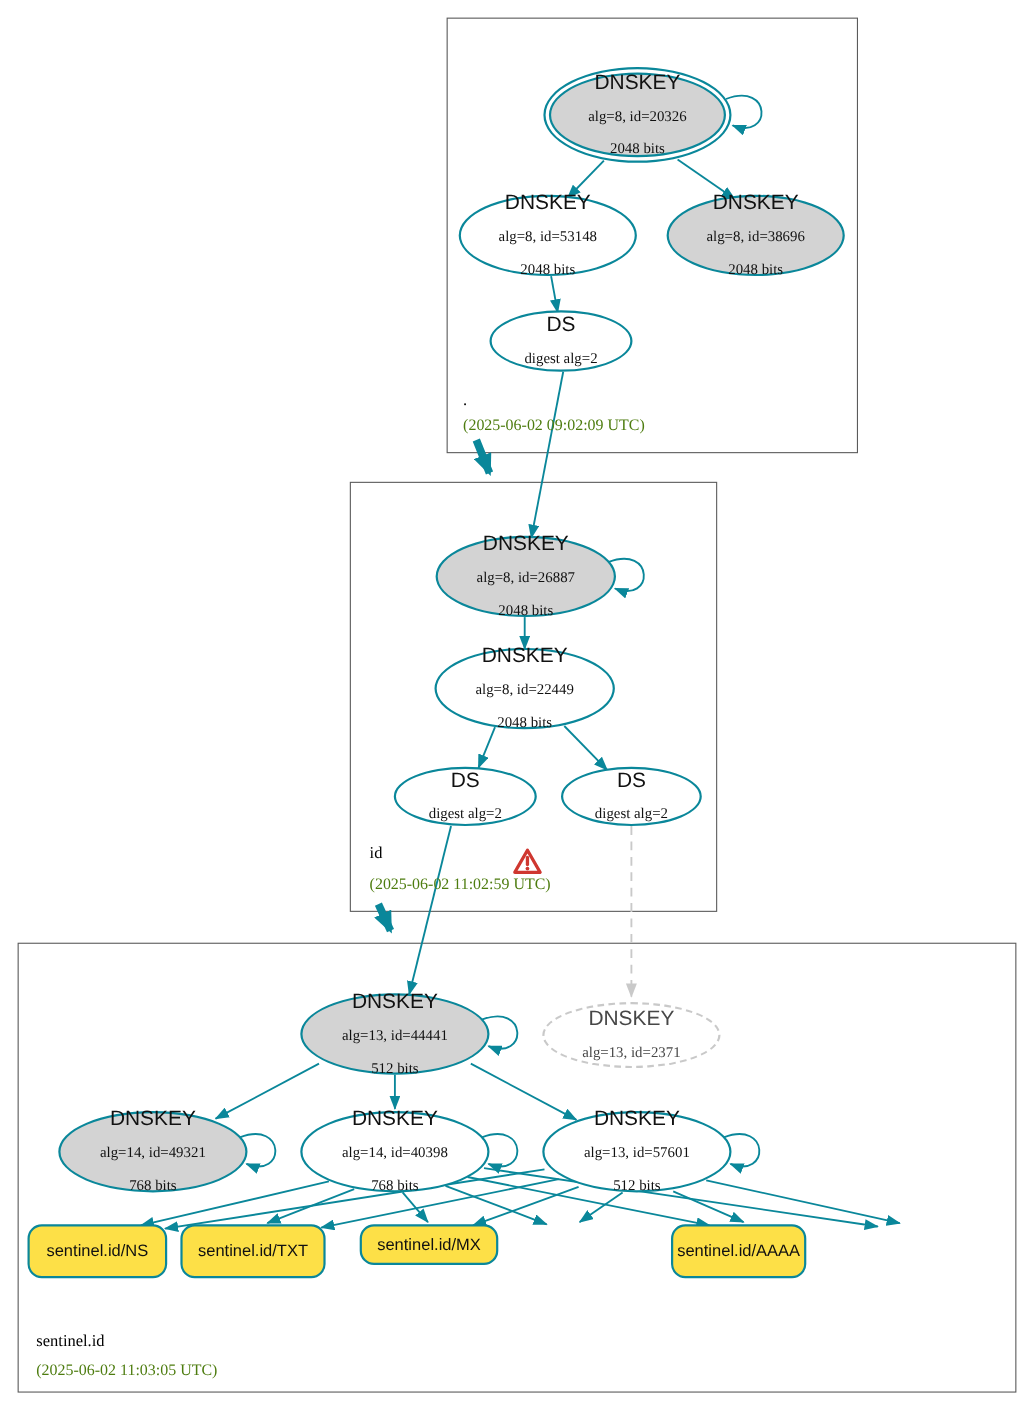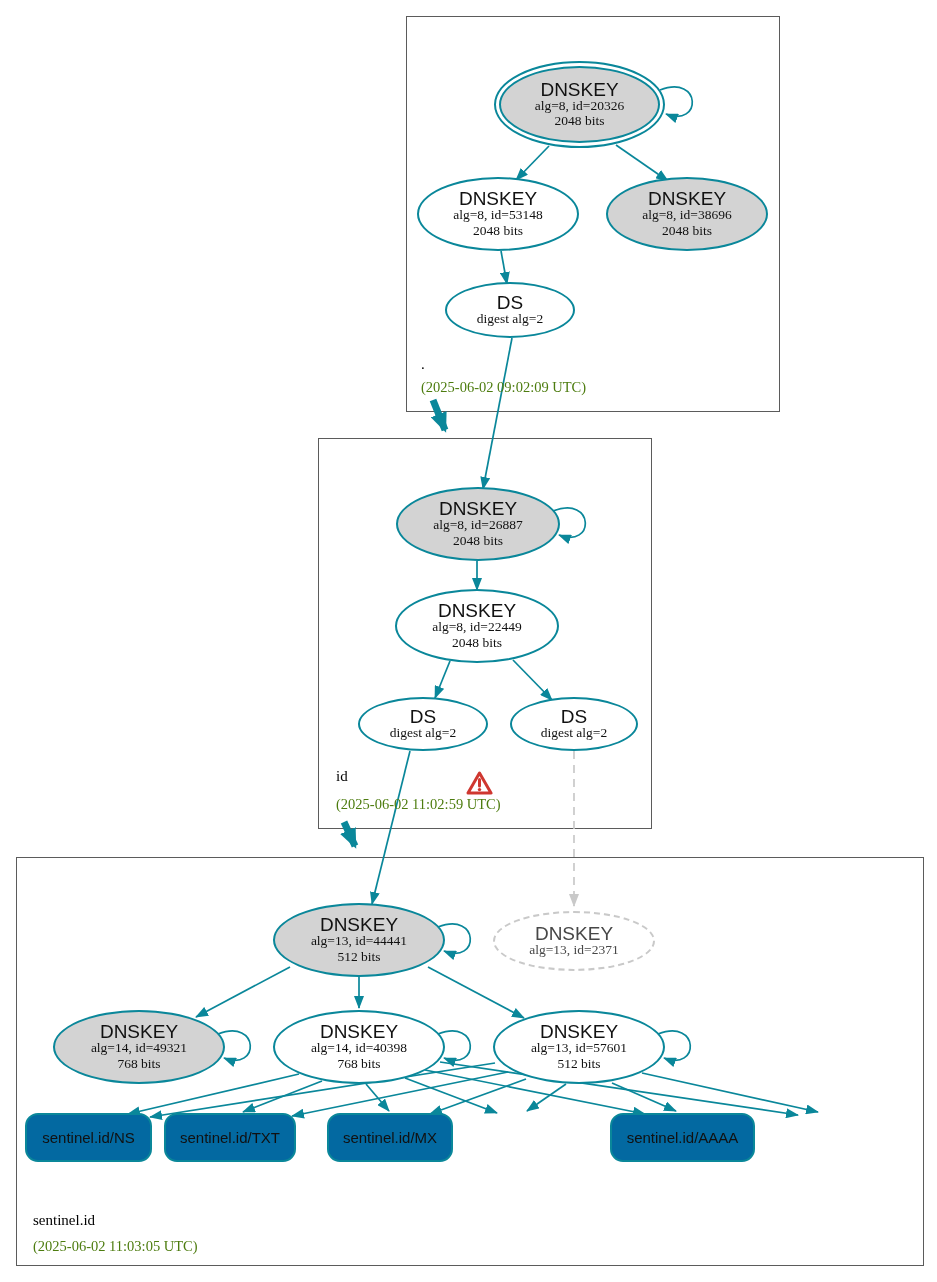--- a/index.html
+++ b/index.html
@@ -21,25 +21,25 @@
     display:flex; flex-direction:column; align-items:center; justify-content:center; text-align:center;
   }
   .node.gray { background:var(--keyfill); }
   .node.dashed { border:2px dashed var(--dash); color:#474747; background:#ffffff; }
   .node2 { border:2px solid var(--teal); border-radius:50%; background:#ffffff; }
   .node2-inner {
     position:absolute; inset:3px; border:2px solid var(--teal); border-radius:50%;
     background:var(--keyfill); display:flex; flex-direction:column; align-items:center; justify-content:center; text-align:center;
   }
   .title { font-family:"Liberation Sans", sans-serif; font-size:19px; color:#111; line-height:17px; }
-  .sub { font-family:"Liberation Serif", serif; font-size:13.5px; color:#111; line-height:15.5px; }
+  .sub { font-family:"Liberation Serif", serif; font-size:13.5px; color:#111; line-height:15.5px;margin-top:14px; }
   .node.dashed .title, .node.dashed .sub { color:#474747; }
   .rrset {
     position:absolute; z-index:3; box-sizing:border-box;
-    border:2.2px solid var(--teal); border-radius:13px; background:#0369a1;
+    border:2.2px solid var(--teal); border-radius:13px; background:#fde047;
     display:flex; align-items:center; justify-content:center;
     font-family:"Liberation Sans", sans-serif; font-size:15px; color:#111;
   }
   .zname { position:absolute; z-index:4; font-family:"Liberation Serif", serif; font-size:15px; color:#000; }
   .ztime { position:absolute; z-index:4; font-family:"Liberation Serif", serif; font-size:14.5px; color:#4d7c0f; }
   .warn { position:absolute; z-index:4; }
 </style>
 </head>
 <body>
 
@@ -178,19 +178,19 @@
     <div class="sub">768 bits</div>
   </div>
   <div class="node" style="left:493px;top:1010px;width:172px;height:74px">
     <div class="title">DNSKEY</div>
     <div class="sub">alg=13, id=57601</div>
     <div class="sub">512 bits</div>
   </div>
 
   <div class="rrset" style="left:25px;top:1113px;width:127px;height:49px">sentinel.id/NS</div>
   <div class="rrset" style="left:164px;top:1113px;width:132px;height:49px">sentinel.id/TXT</div>
-  <div class="rrset" style="left:327px;top:1113px;width:126px;height:49px">sentinel.id/MX</div>
-  <div class="rrset" style="left:610px;top:1113px;width:145px;height:49px">sentinel.id/AAAA</div>
+  <div class="rrset" style="left:327px;top:1113px;width:126px;height:37px">sentinel.id/MX</div>
+  <div class="rrset" style="left:610px;top:1113px;width:123px;height:49px">sentinel.id/AAAA</div>
 
   <div class="zname" style="left:33px;top:1212px">sentinel.id</div>
   <div class="ztime" style="left:33px;top:1238px">(2025-06-02 11:03:05 UTC)</div>
 
 </div>
 
 </body></html>

